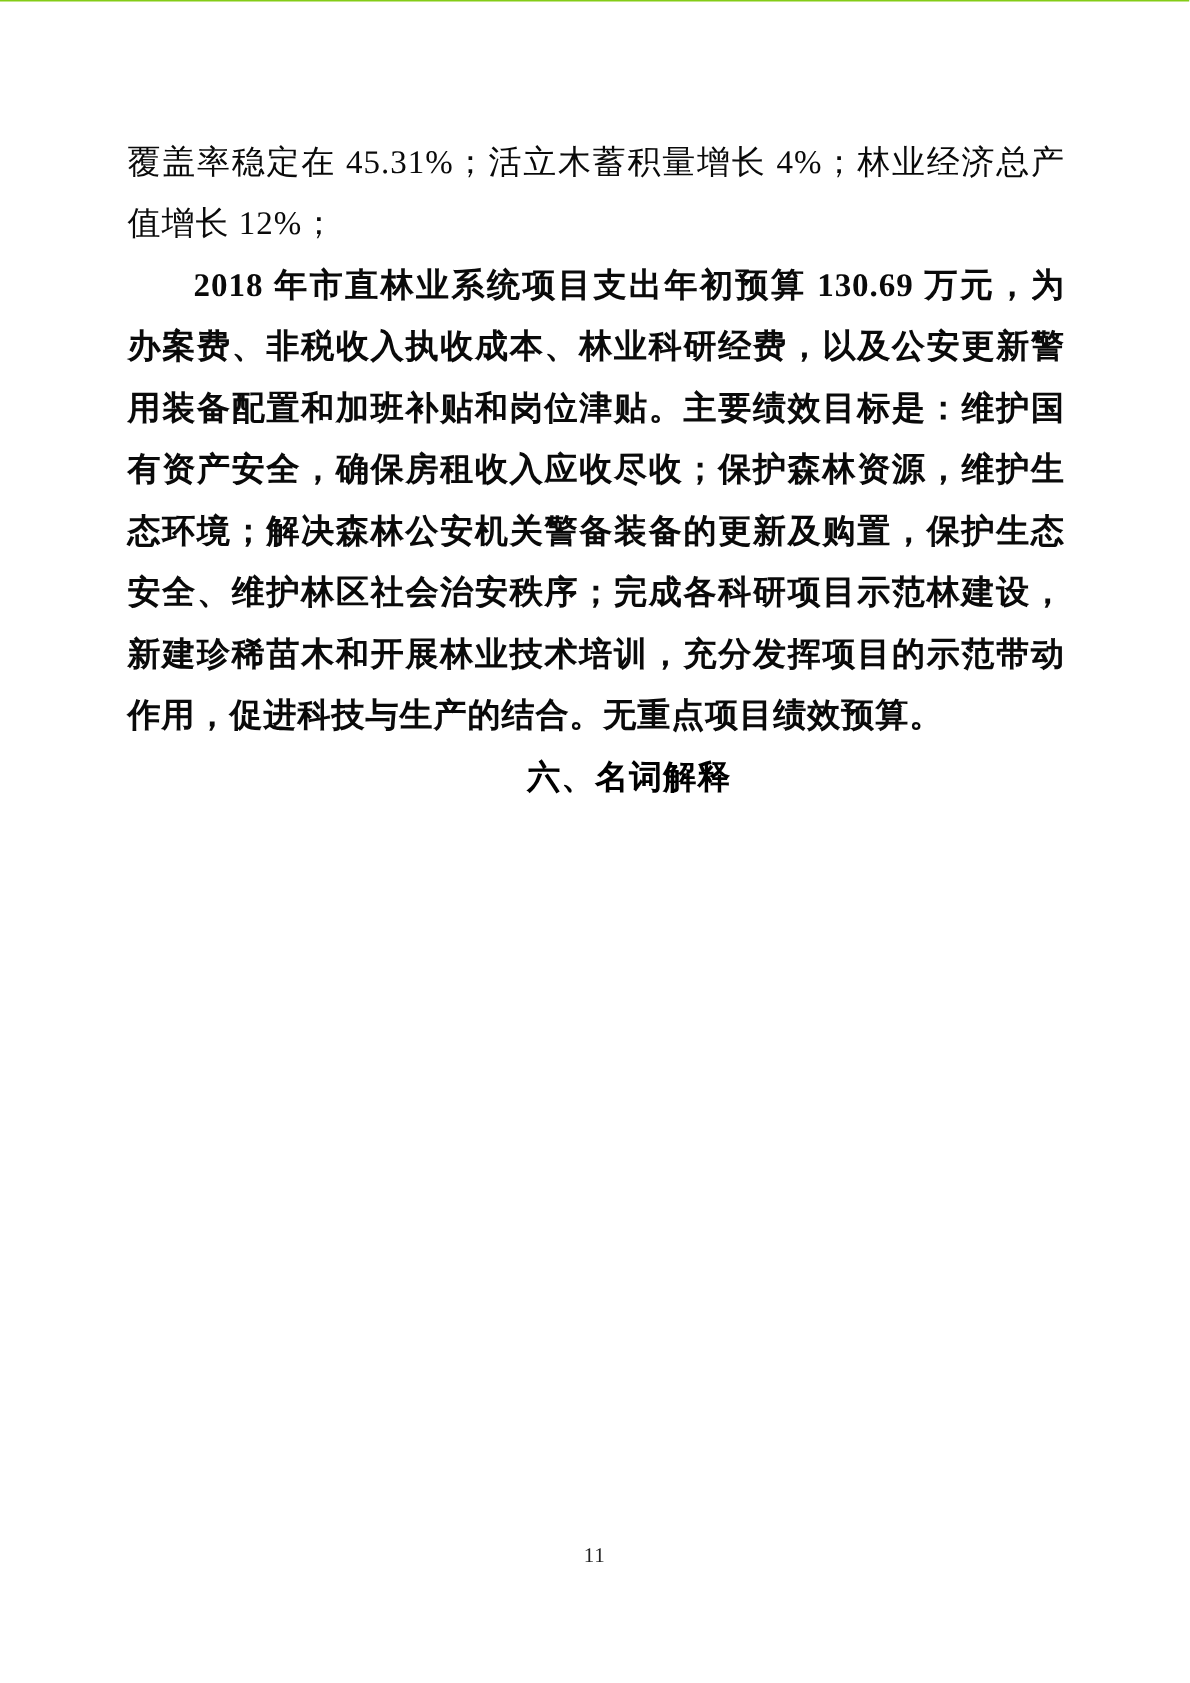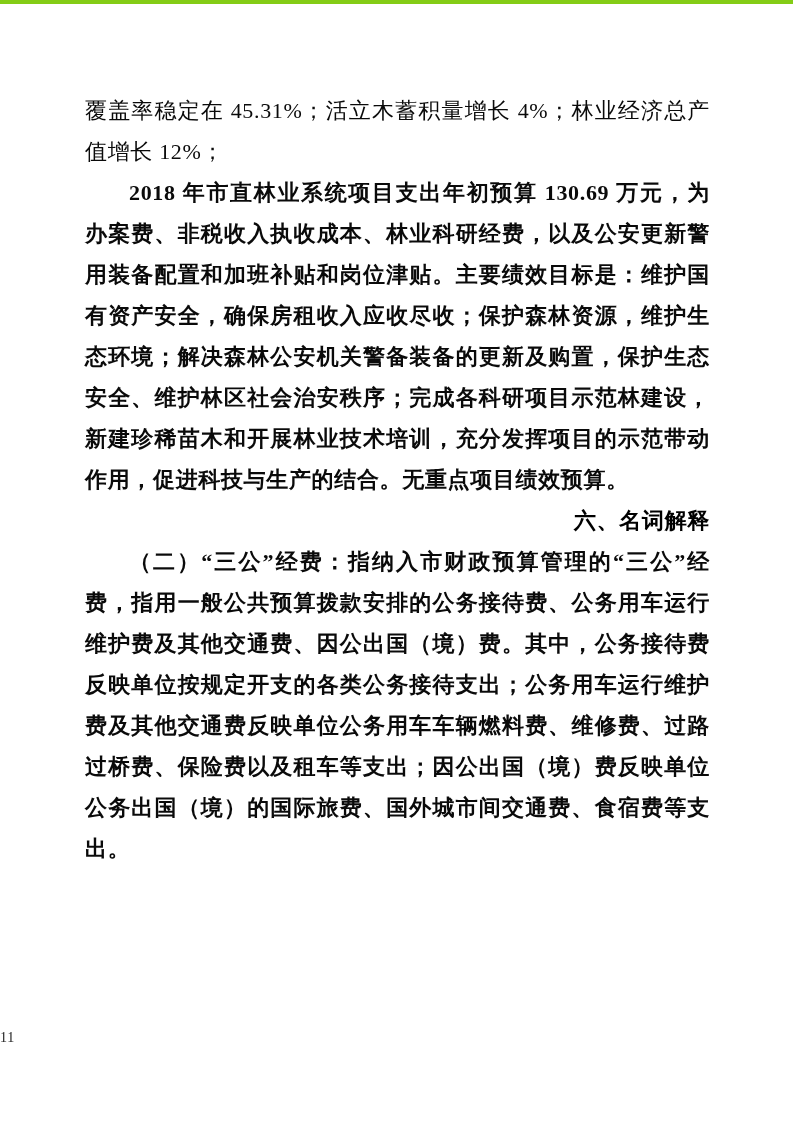--- a/index.html
+++ b/index.html
@@ -9,21 +9,21 @@
     height: 1122px;
     background: #ffffff;
     overflow: hidden;
   }
   .page {
     position: relative;
     width: 793px;
     height: 1122px;
     box-sizing: border-box;
     background: #ffffff;
-    border-top: 4px solid #84cc16;
+    border-top: 1px solid #84cc16;
     padding: 86px 83px 0 85px;
     color: #0a0a0a;
     font-family: "Liberation Serif", "DejaVu Serif", serif;
     font-size: 22px;
     line-height: 41px;
     letter-spacing: 0.03em;
     text-align: justify;
   }
   .page p {
     margin: 0;
@@ -32,43 +32,43 @@
     text-indent: 2em;
     font-weight: bold;
   }
   .heading {
     margin: 0;
     font-family: "Liberation Sans", "DejaVu Sans", sans-serif;
     font-weight: 700;
     font-size: 22px;
     line-height: 41px;
     text-indent: 2em;
-    text-align: right;
+    text-align: center;
     color: #000000;
   }
   .page-footer {
     position: absolute;
     left: 0;
     right: 0;
     bottom: 76px;
+    text-align: center;
     font-family: "Liberation Serif", "DejaVu Serif", serif;
     font-size: 14px;
     line-height: 16px;
     color: #222222;
   }
 </style>
 </head>
 <body>
 
 <div class="page">
 
   <p class="body-para">覆盖率稳定在 45.31%；活立木蓄积量增长 4%；林业经济总产值增长 12%；</p>
 
   <p class="body-para indent">2018 年市直林业系统项目支出年初预算 130.69 万元，为办案费、非税收入执收成本、林业科研经费，以及公安更新警用装备配置和加班补贴和岗位津贴。主要绩效目标是：维护国有资产安全，确保房租收入应收尽收；保护森林资源，维护生态环境；解决森林公安机关警备装备的更新及购置，保护生态安全、维护林区社会治安秩序；完成各科研项目示范林建设，新建珍稀苗木和开展林业技术培训，充分发挥项目的示范带动作用，促进科技与生产的结合。无重点项目绩效预算。</p>
 
   <h2 class="heading">六、名词解释</h2>
 
 
-  <p class="body-para indent">（二）“三公”经费：指纳入市财政预算管理的“三公”经费，指用一般公共预算拨款安排的公务接待费、公务用车运行维护费及其他交通费、因公出国（境）费。其中，公务接待费反映单位按规定开支的各类公务接待支出；公务用车运行维护费及其他交通费反映单位公务用车车辆燃料费、维修费、过路过桥费、保险费以及租车等支出；因公出国（境）费反映单位公务出国（境）的国际旅费、国外城市间交通费、食宿费等支出。</p>
 
   <div class="page-footer">11</div>
 
 </div>
 
 </body></html>

